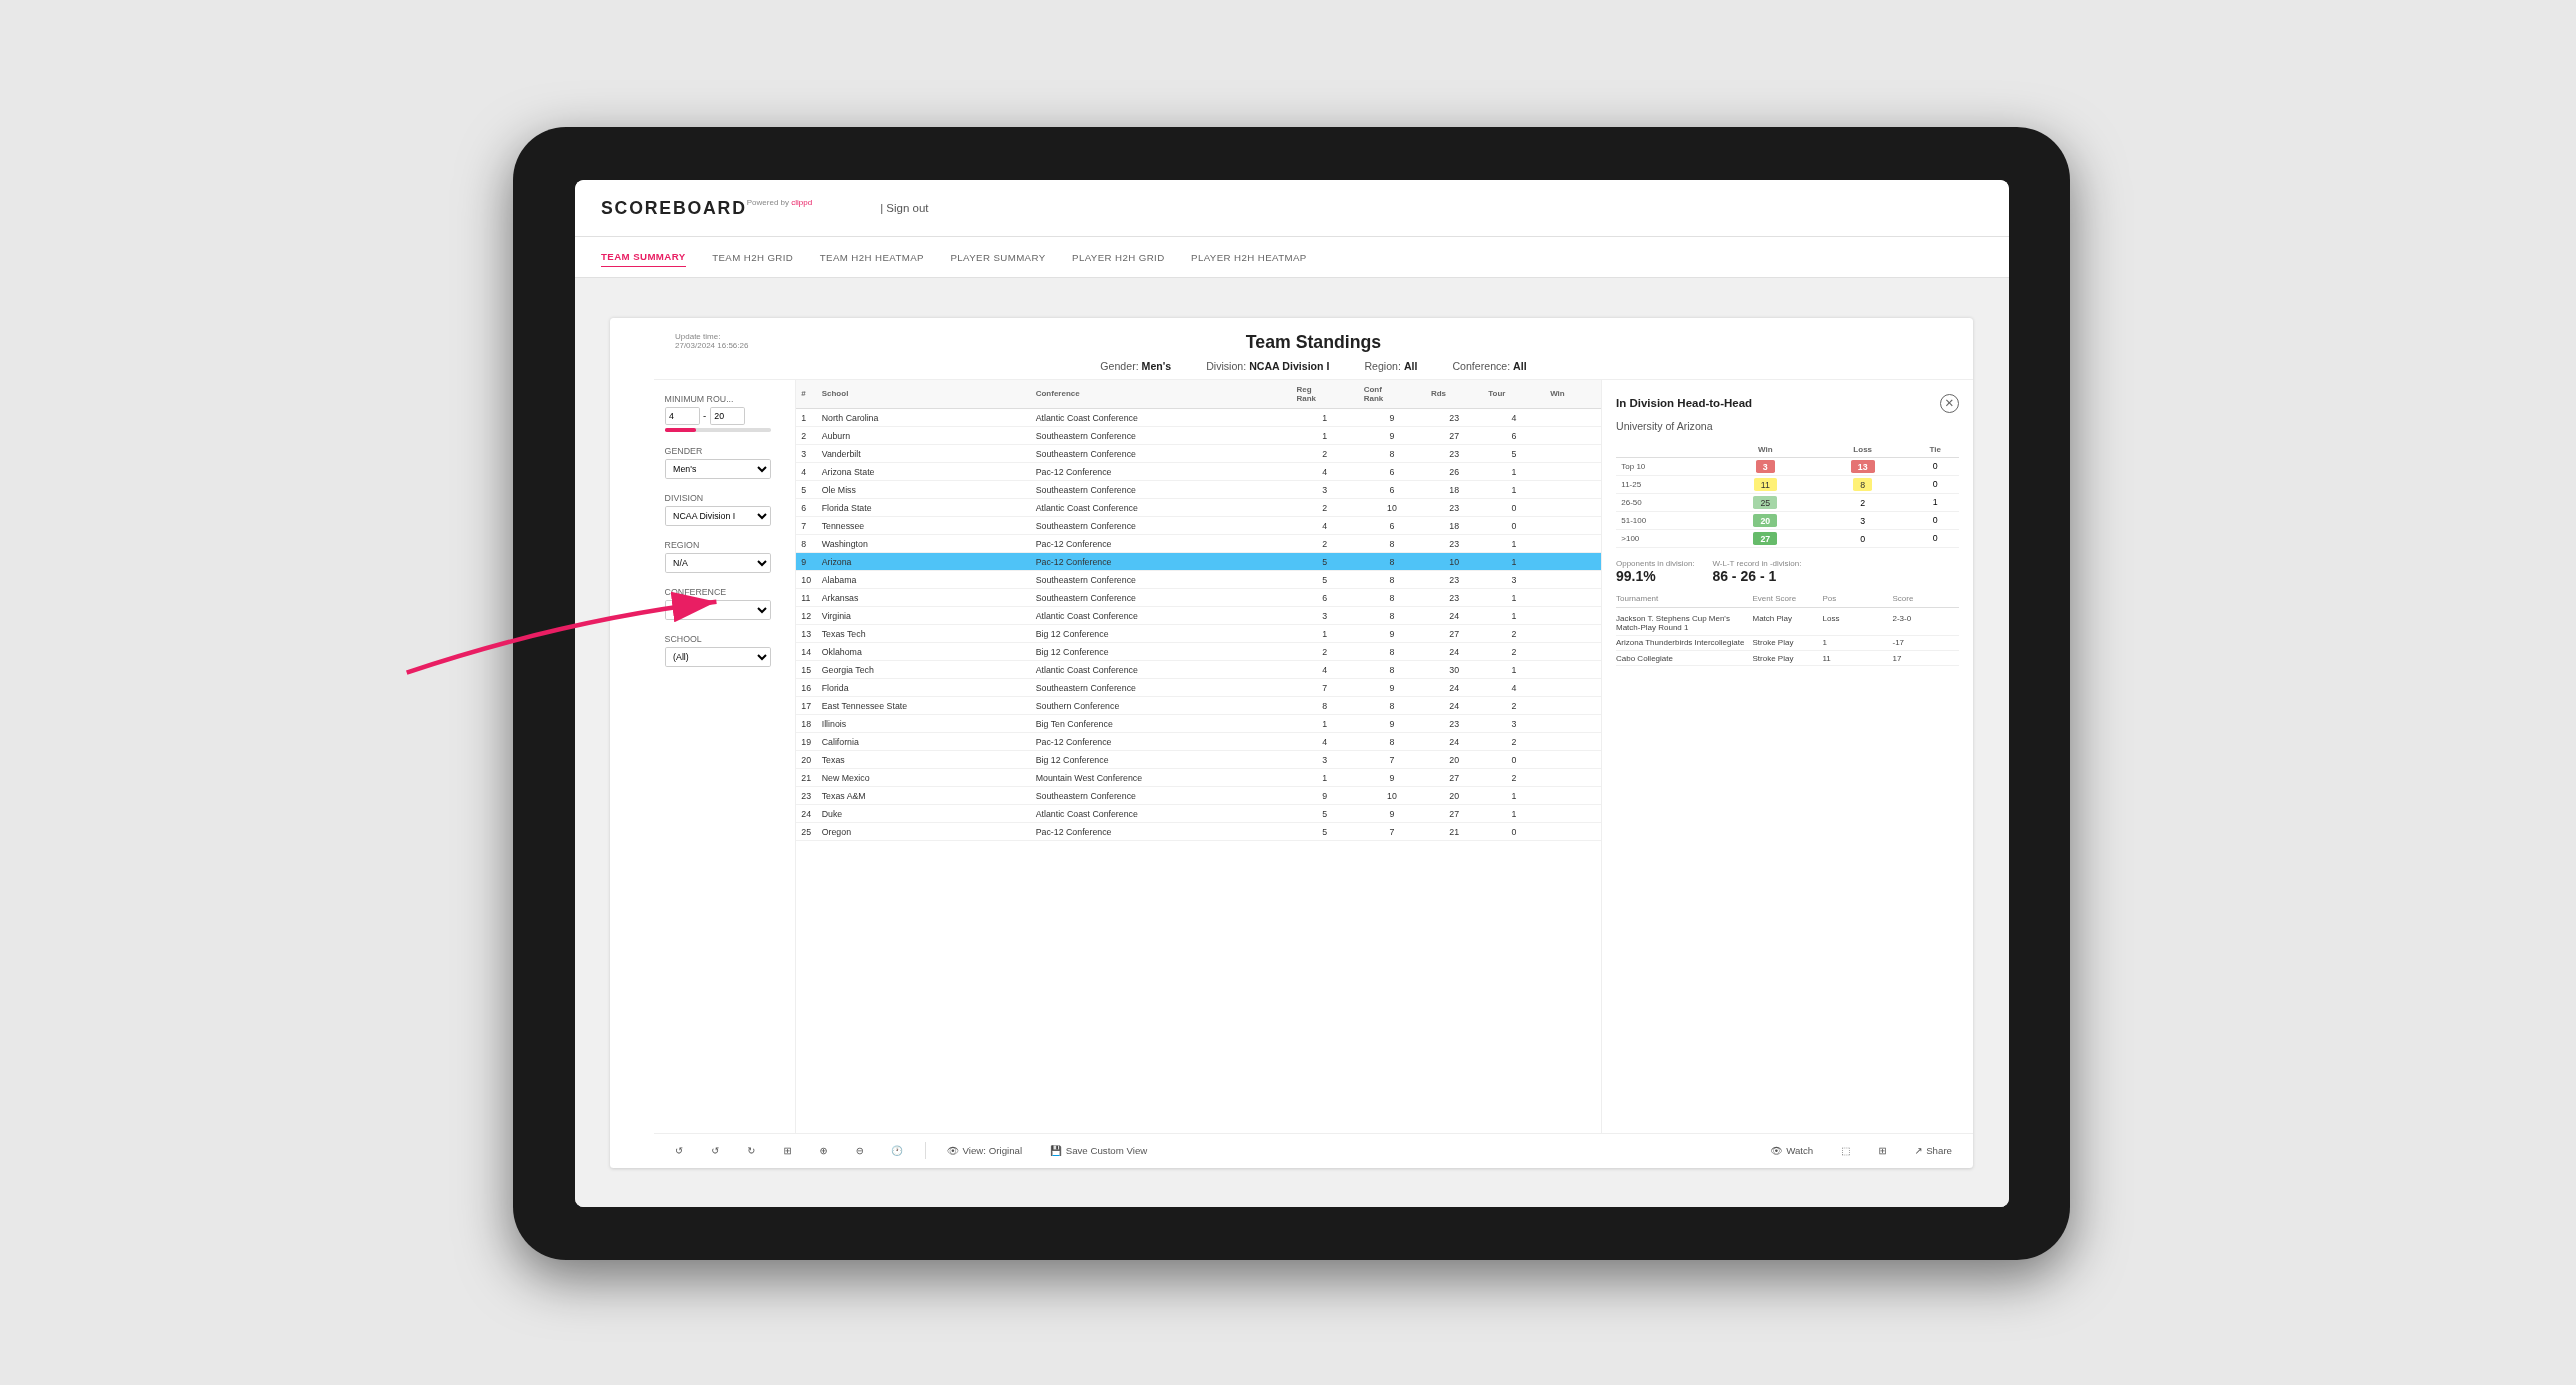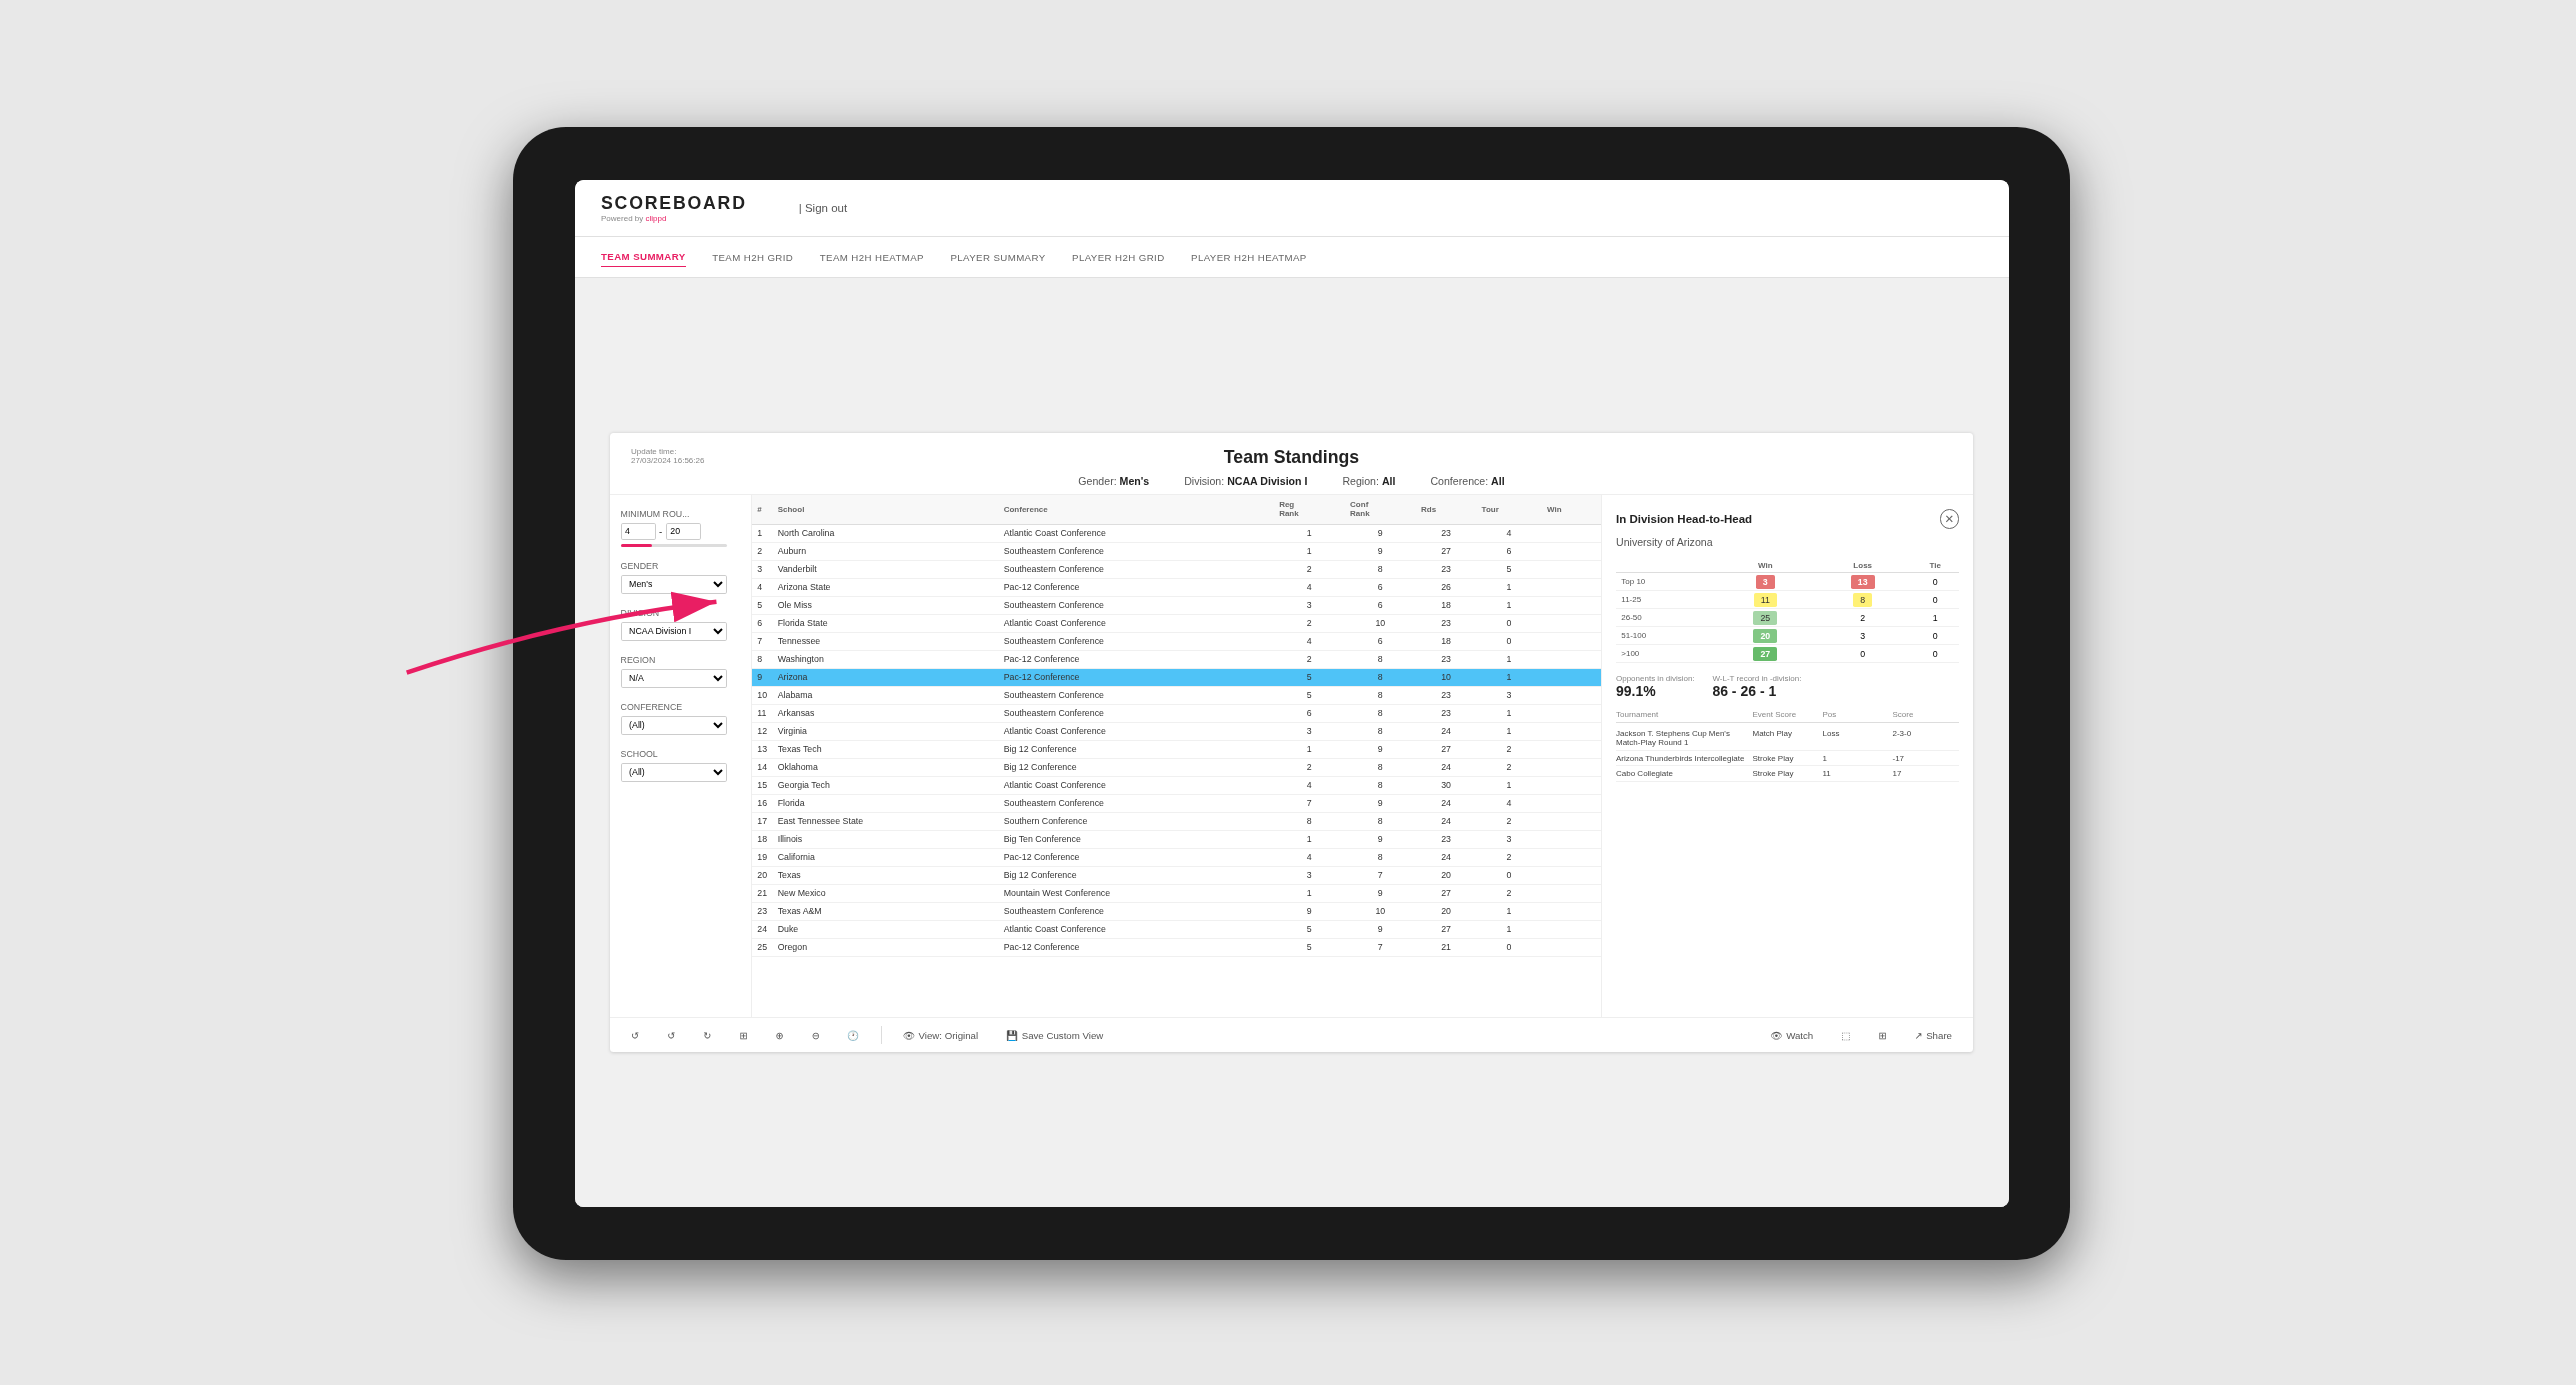--- a/index.html
+++ b/index.html
@@ -70,22 +70,22 @@
       background: #fff;
       height: 57px;
       display: flex;
       align-items: center;
       padding: 0 26.5px;
       border-bottom: 0.9px solid #e0e0e0;
       flex-shrink: 0;
     }
     .logo-area {
       display: flex;
-      flex-direction: column;
-      margin-right: 52px;
+      flex-direction: row;
+      margin-right: 68px;
     }
     .logo-scoreboard {
       font-size: 17.7px;
       font-weight: 700;
       letter-spacing: 1.8px;
       color: #222;
     }
     .logo-sub {
       font-size: 8px;
       color: #888;
@@ -145,26 +145,27 @@
       flex: 1;
       background: #f0f0f0;
       display: flex;
       align-items: center;
       justify-content: center;
       overflow: hidden;
     }
     .content-panel {
       background: #fff;
       width: 1363px;
-      height: 619px;
+      height: 850px;
       border-radius: 3.5px;
       box-shadow: 0 0.9px 3.5px rgba(0,0,0,0.15);
       display: flex;
       flex-direction: column;
       overflow: hidden;
+      padding-left: 44px;
     }
     
     .panel-header {
       padding: 14px 21px 7px;
       border-bottom: 0.9px solid #eee;
     }
     .panel-title {
       font-size: 17.7px;
       font-weight: 600;
       color: #222;

